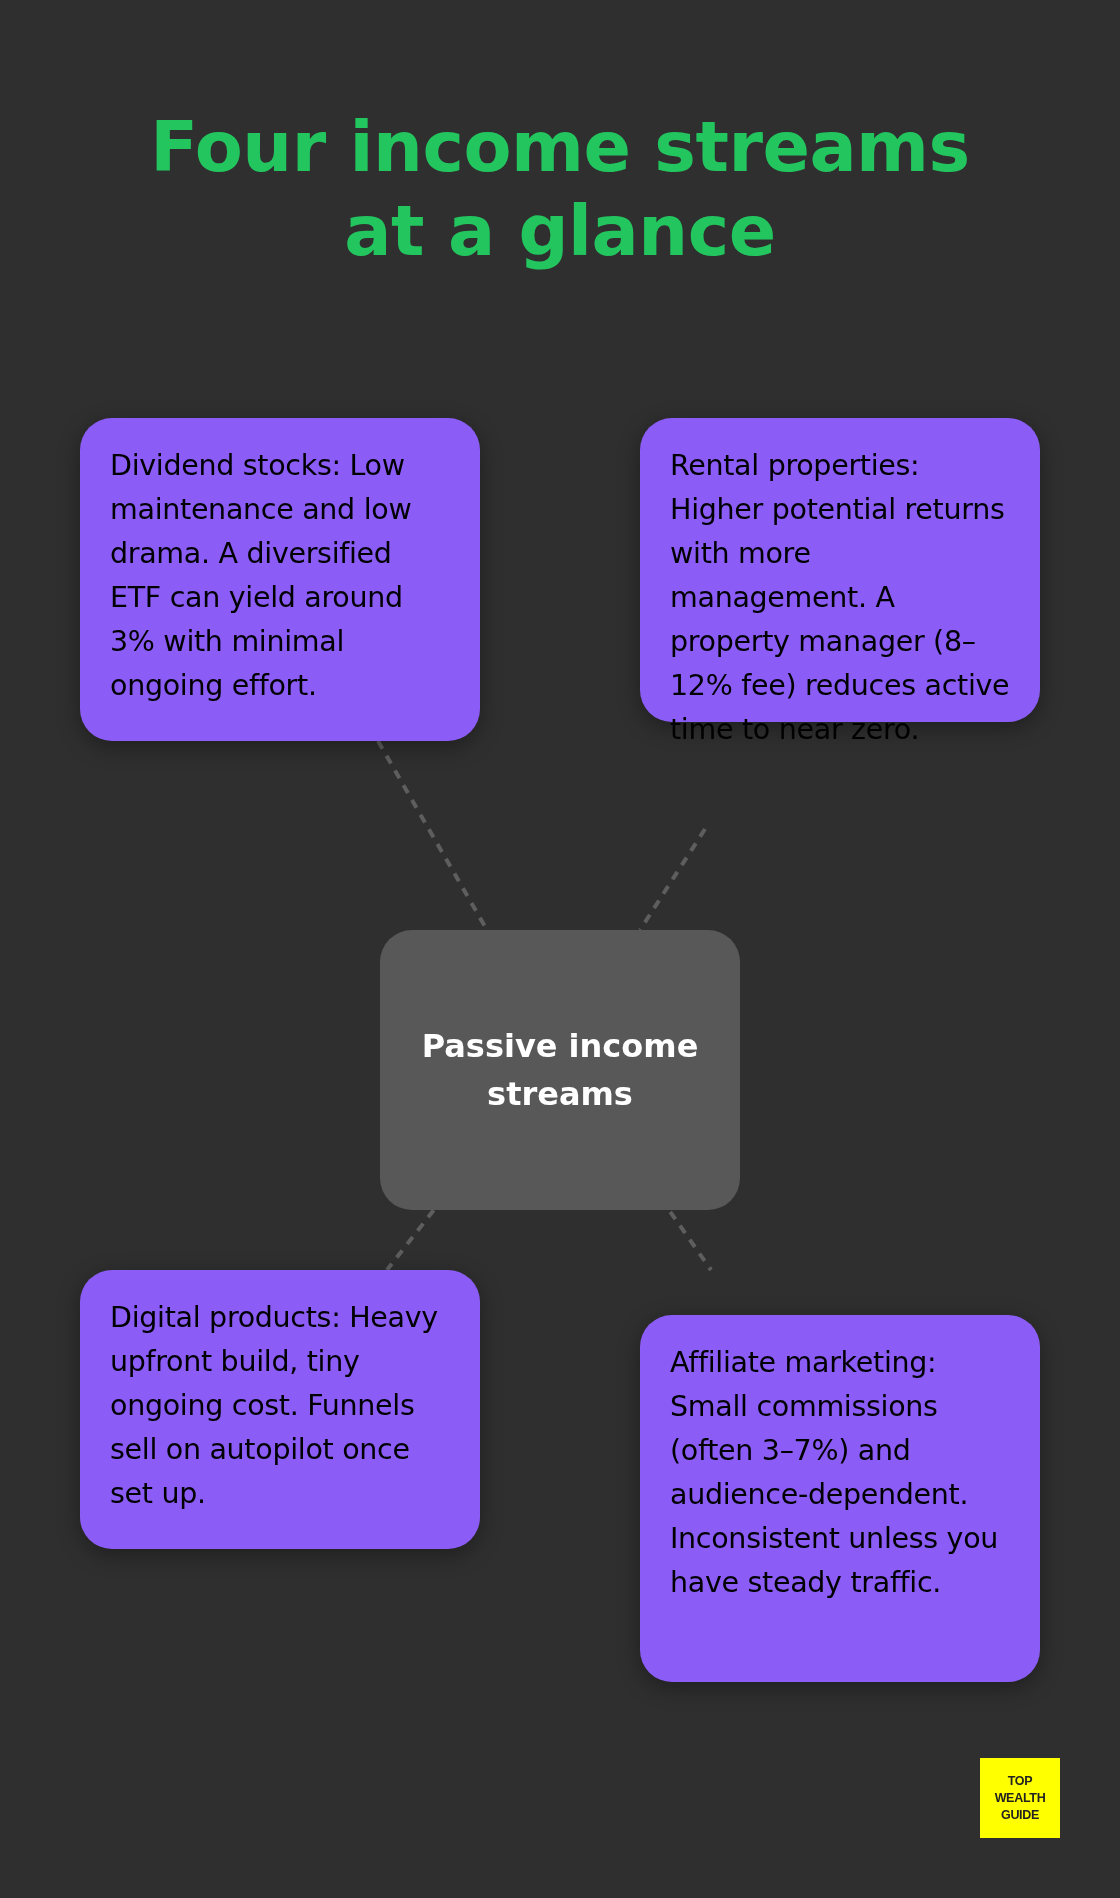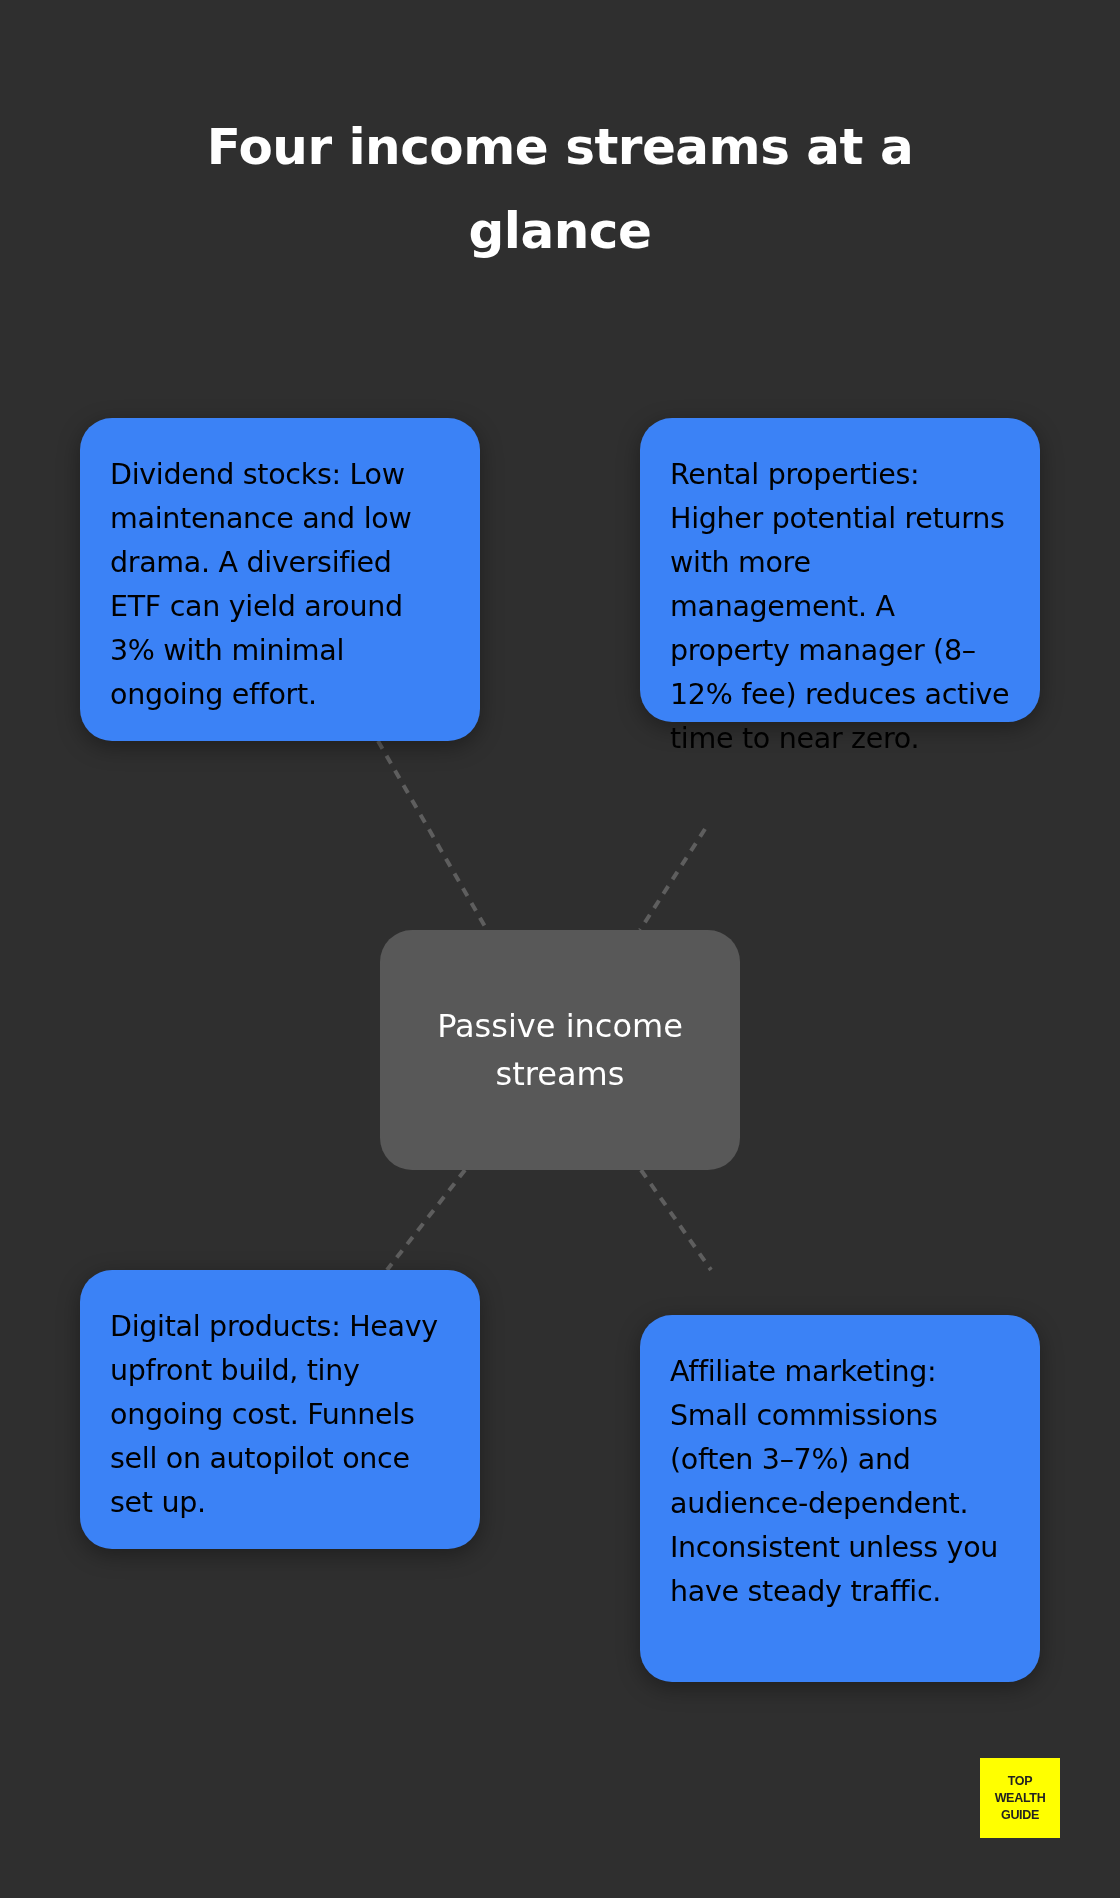--- a/index.html
+++ b/index.html
@@ -7,53 +7,53 @@
     width: 1120px; height: 1898px;
     background: #2f2f2f;
     position: relative;
     overflow: hidden;
     font-family: "DejaVu Sans", "Liberation Sans", sans-serif;
   }
   .title {
     position: absolute;
     left: 120px; top: 105px; width: 880px;
     text-align: center;
-    color: #ffffff;
+    color: #22c55e;
     font-weight: bold;
-    font-size: 50px;
+    font-size: 70px;
     line-height: 84px;
     letter-spacing: -0.5px;
   }
   svg.connectors {
     position: absolute; left: 0; top: 0;
     width: 1120px; height: 1898px;
     pointer-events: none;
   }
   .card {
     position: absolute;
-    background: #3b82f6;
+    background: #8b5cf6;
     border-radius: 32px;
     box-shadow: 0 6px 22px rgba(0,0,0,0.35);
     box-sizing: border-box;
-    padding: 35px 30px 20px 30px;
+    padding: 26px 30px 20px 30px;
     color: #000000;
     font-size: 28.5px;
     line-height: 44px;
     letter-spacing: -0.3px;
   }
   .card .text { display: block; }
   .center {
     position: absolute;
-    left: 380px; top: 930px; width: 360px; height: 240px;
+    left: 380px; top: 930px; width: 360px; height: 280px;
     background: #585858;
     border-radius: 32px;
     display: flex; align-items: center; justify-content: center;
     text-align: center;
     color: #ffffff;
-    font-weight: normal;
+    font-weight: bold;
     font-size: 32px;
     line-height: 48px;
     padding: 0 20px;
     box-sizing: border-box;
   }
   .logo {
     position: absolute;
     left: 980px; top: 1758px; width: 80px; height: 80px;
     background: #ffff00;
     display: flex; flex-direction: column; align-items: center; justify-content: center;

